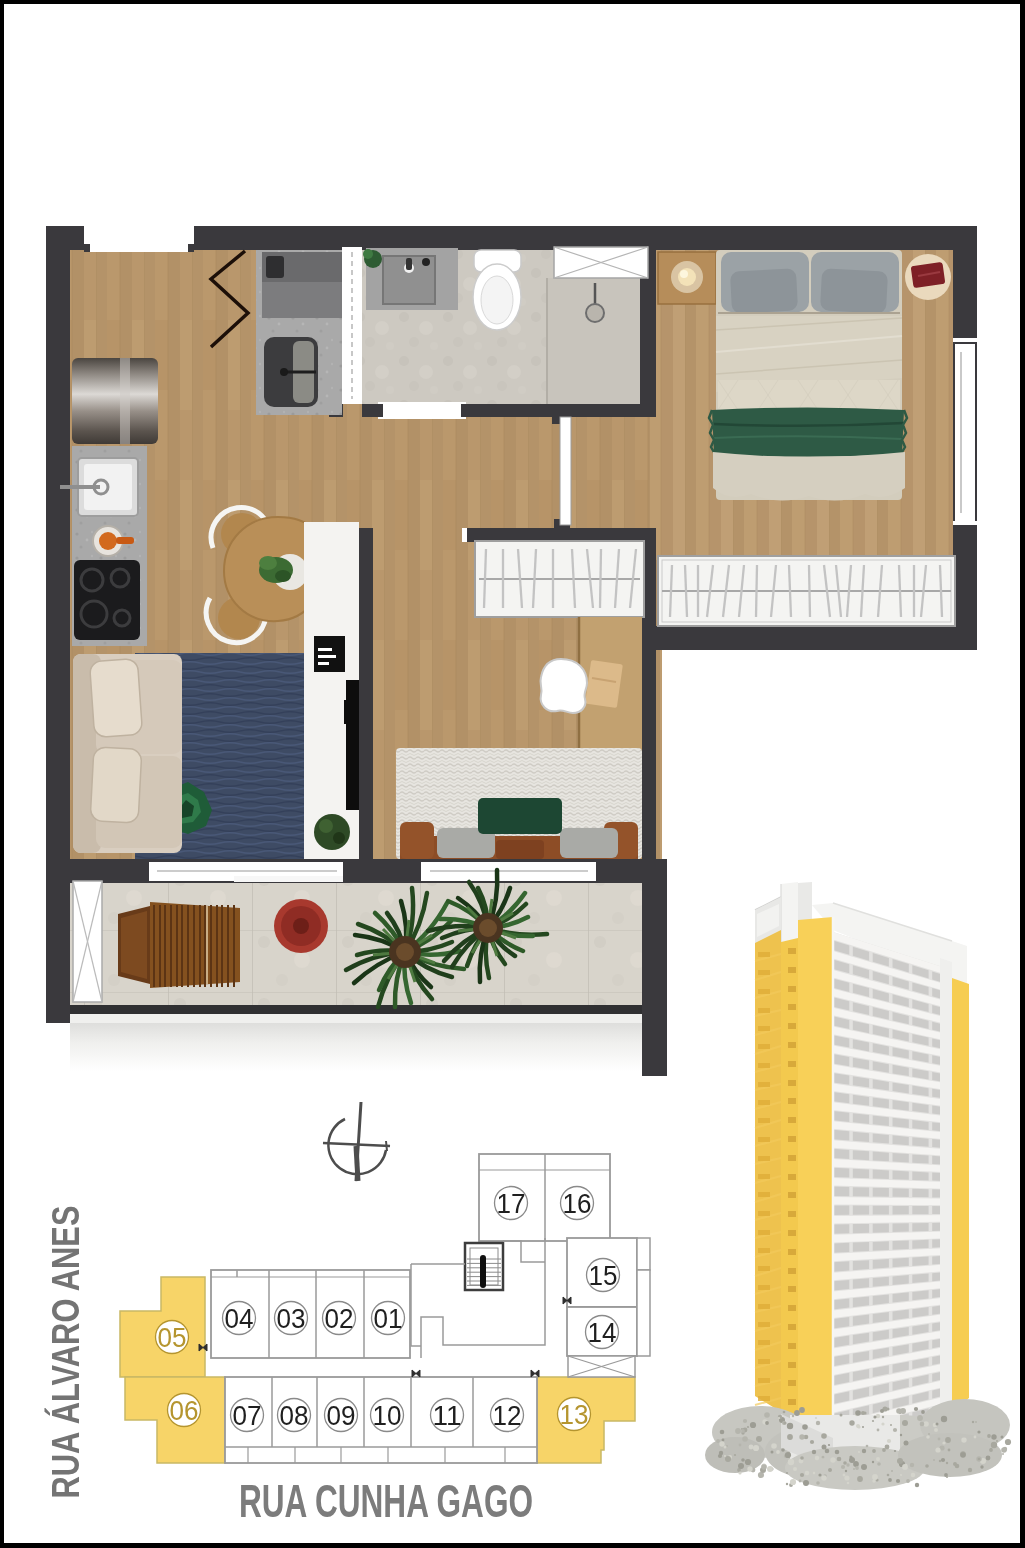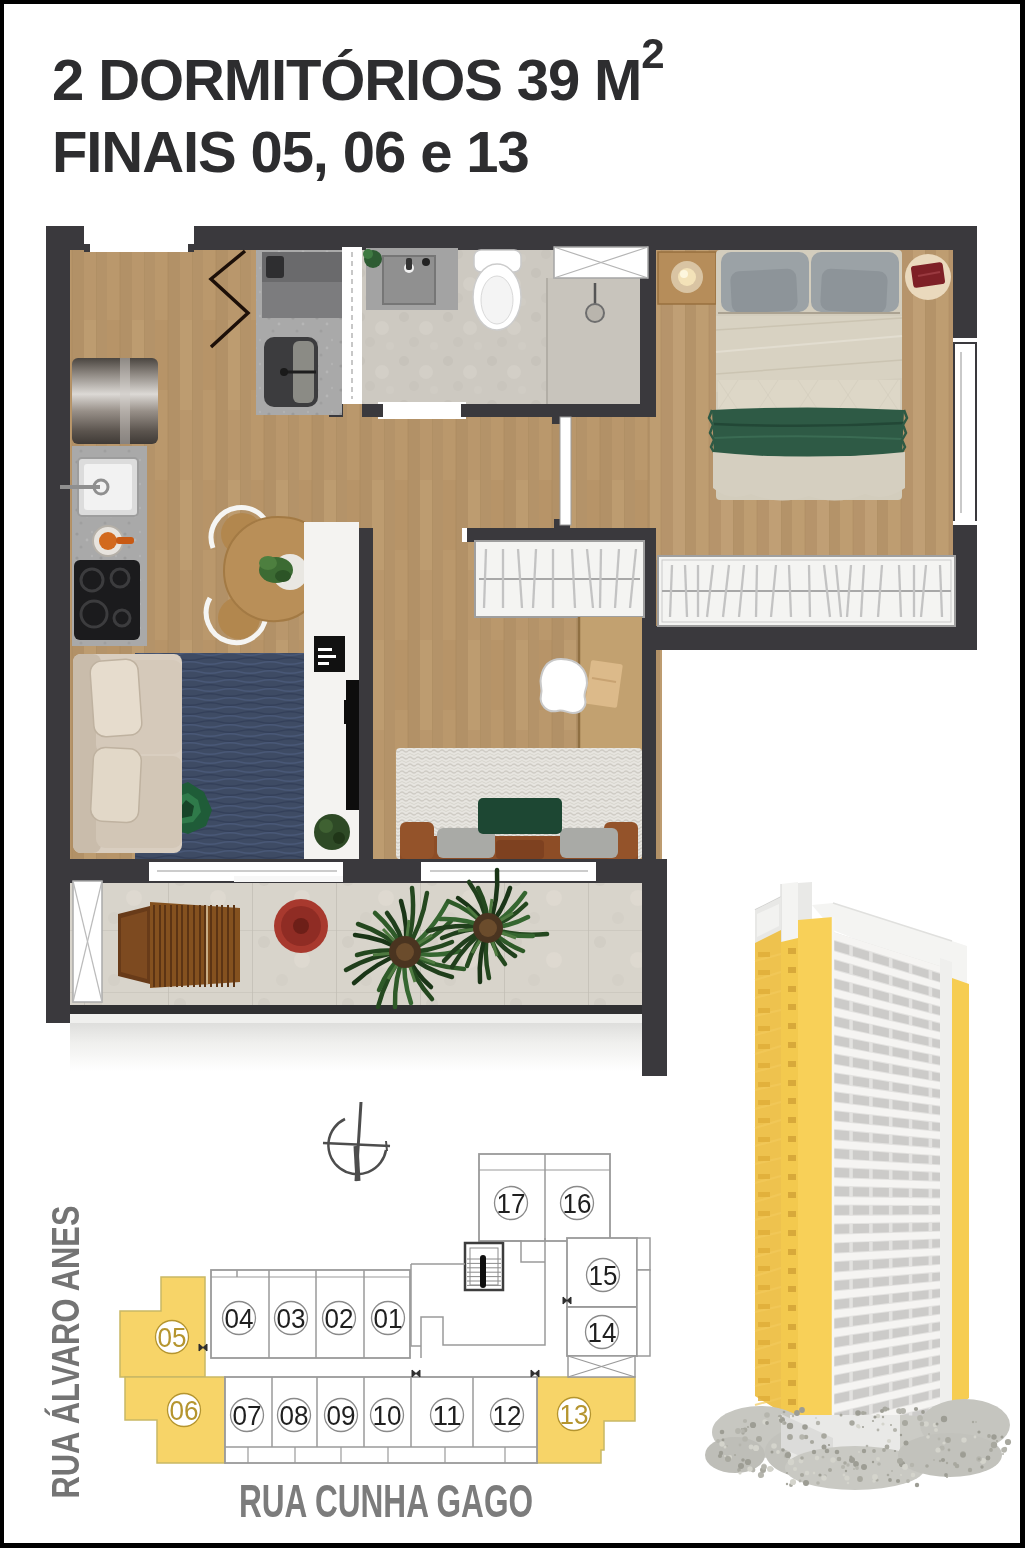--- a/index.html
+++ b/index.html
@@ -4,21 +4,20 @@
 html,body{margin:0;padding:0;}
 body{width:1025px;height:1548px;background:#ffffff;overflow:hidden;
  font-family:"Liberation Sans", sans-serif;}
 #page{position:relative;width:1025px;height:1548px;background:#ffffff;}
 .title{position:absolute;left:52px;top:30px;color:#2d2d2f;font-weight:bold;
  font-size:58px;line-height:72px;letter-spacing:-1.1px;white-space:nowrap;}
 .title sup{font-size:42px;position:relative;top:-12px;letter-spacing:0;}
 </style></head><body>
 <div id="page">
 
-<div class="title">2 DORMITÓRIOS 39 M<sup>2</sup><br>FINAIS 05, 06 e 13</div>
 <svg width="1025" height="1548" viewBox="0 0 1025 1548" style="position:absolute;left:0;top:0" xmlns="http://www.w3.org/2000/svg">
 <defs>
 <pattern id="wood" width="48" height="160" patternUnits="userSpaceOnUse">
  <rect width="48" height="160" fill="#b5936a"></rect>
  <rect x="0" width="11" height="160" fill="#b49369"></rect>
  <rect x="11" width="13" height="160" fill="#ba986c"></rect>
  <rect x="24" width="12" height="160" fill="#b29167"></rect>
  <rect x="36" width="12" height="160" fill="#bd9c70"></rect>
  <rect x="11" y="0" width="13" height="70" fill="#b79468"></rect>
  <rect x="36" y="90" width="12" height="70" fill="#b9976c"></rect>

